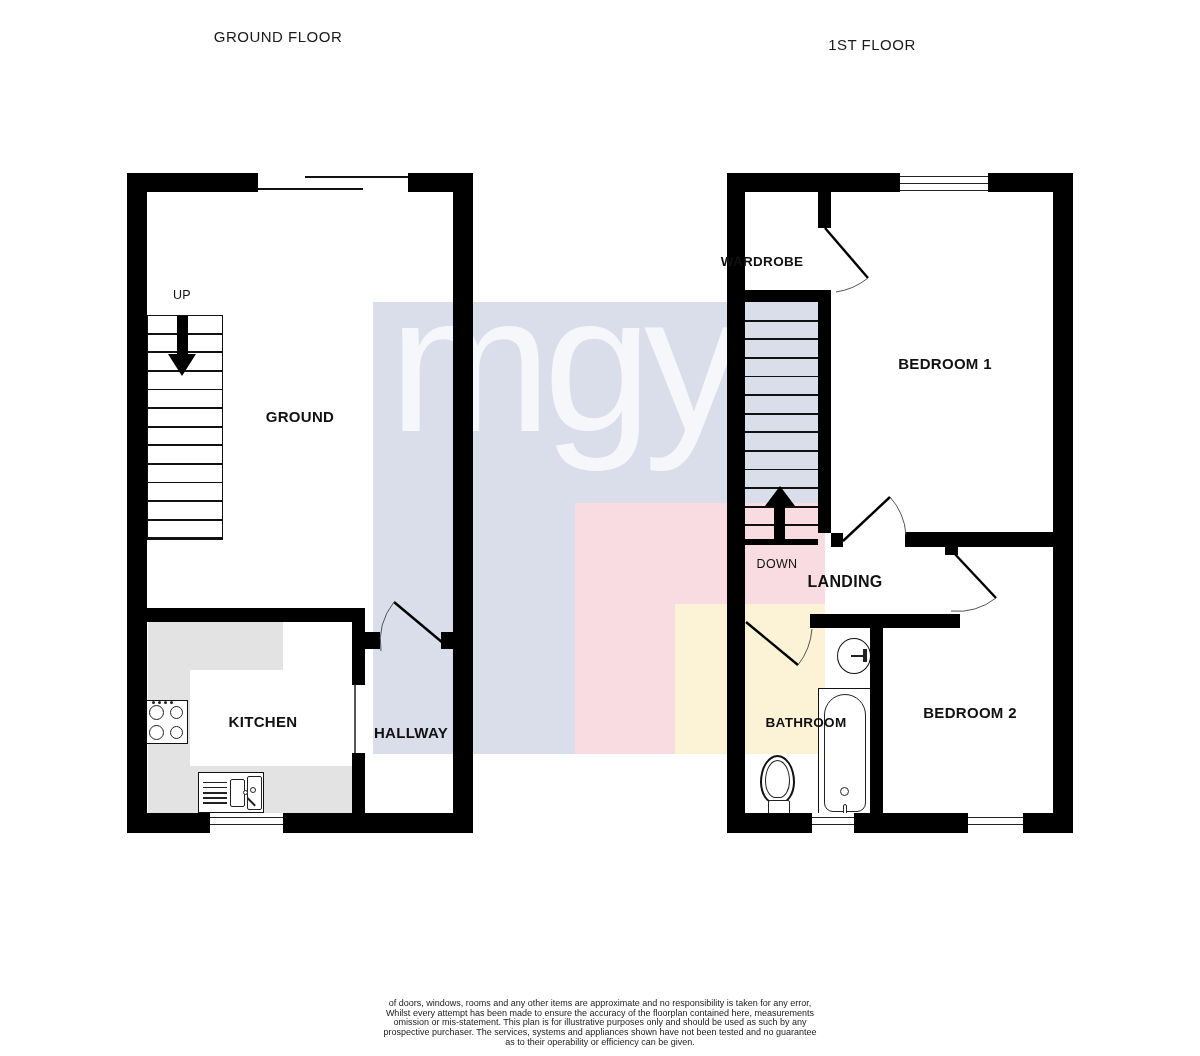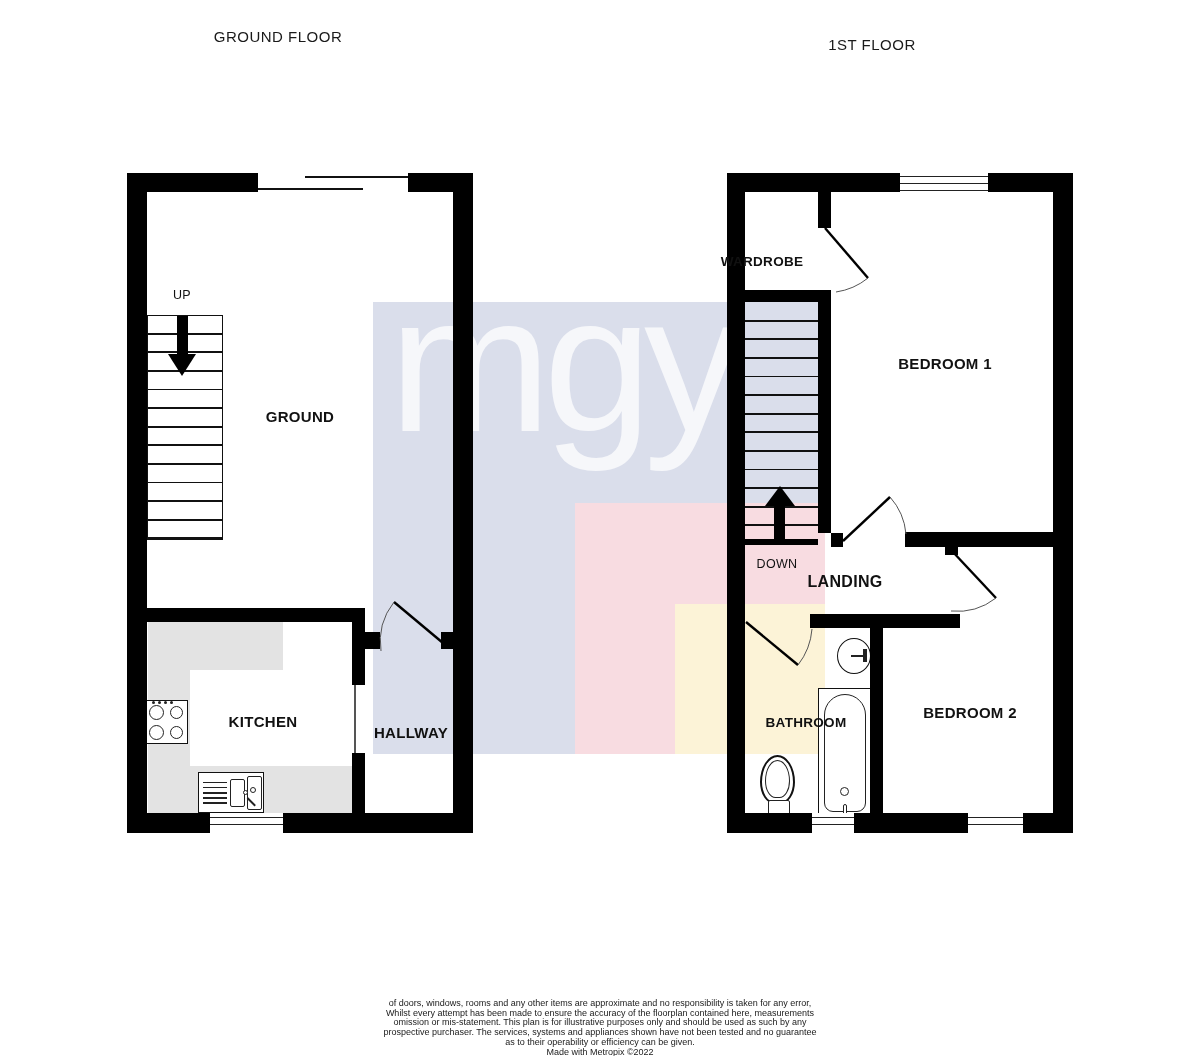--- a/index.html
+++ b/index.html
@@ -179,16 +179,15 @@
     <line x1="746" y1="622" x2="798" y2="665" stroke="#000" stroke-width="2.4"></line>
     <path d="M798,665 A67,67 0 0 0 812,629" fill="none" stroke="#555" stroke-width="1"></path>
   </svg>
 
   <div class="footer">
     <div>of doors, windows, rooms and any other items are approximate and no responsibility is taken for any error,</div>
     <div>Whilst every attempt has been made to ensure the accuracy of the floorplan contained here, measurements</div>
     <div>omission or mis-statement. This plan is for illustrative purposes only and should be used as such by any</div>
     <div>prospective purchaser. The services, systems and appliances shown have not been tested and no guarantee</div>
     <div>as to their operability or efficiency can be given.</div>
-    <div>Made with Metropix ©2022</div>
   </div>
 
 </div>
 
 </body></html>

